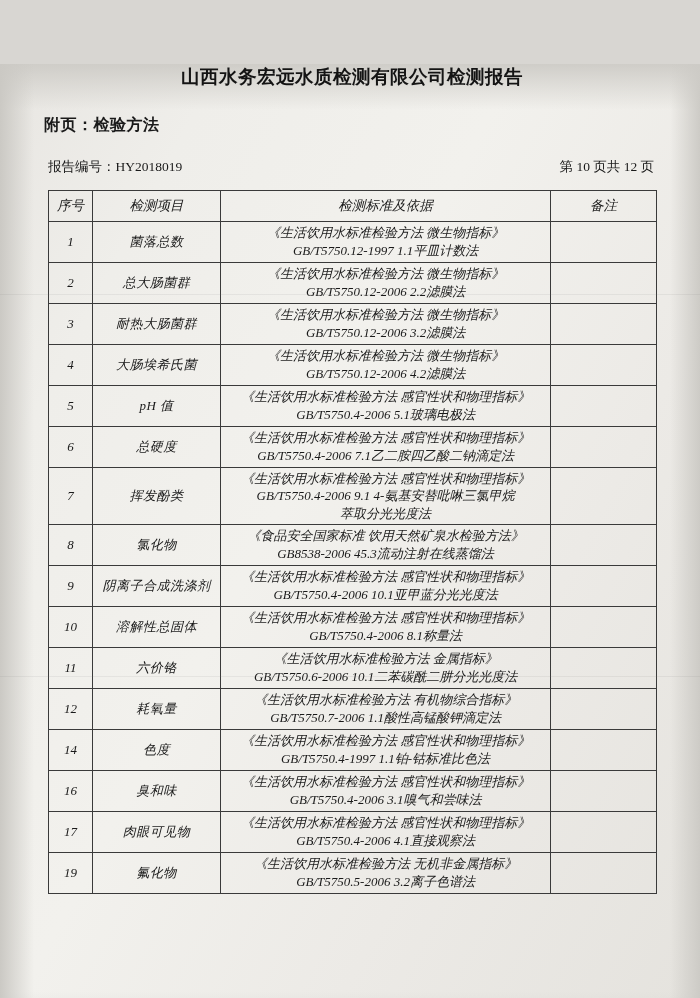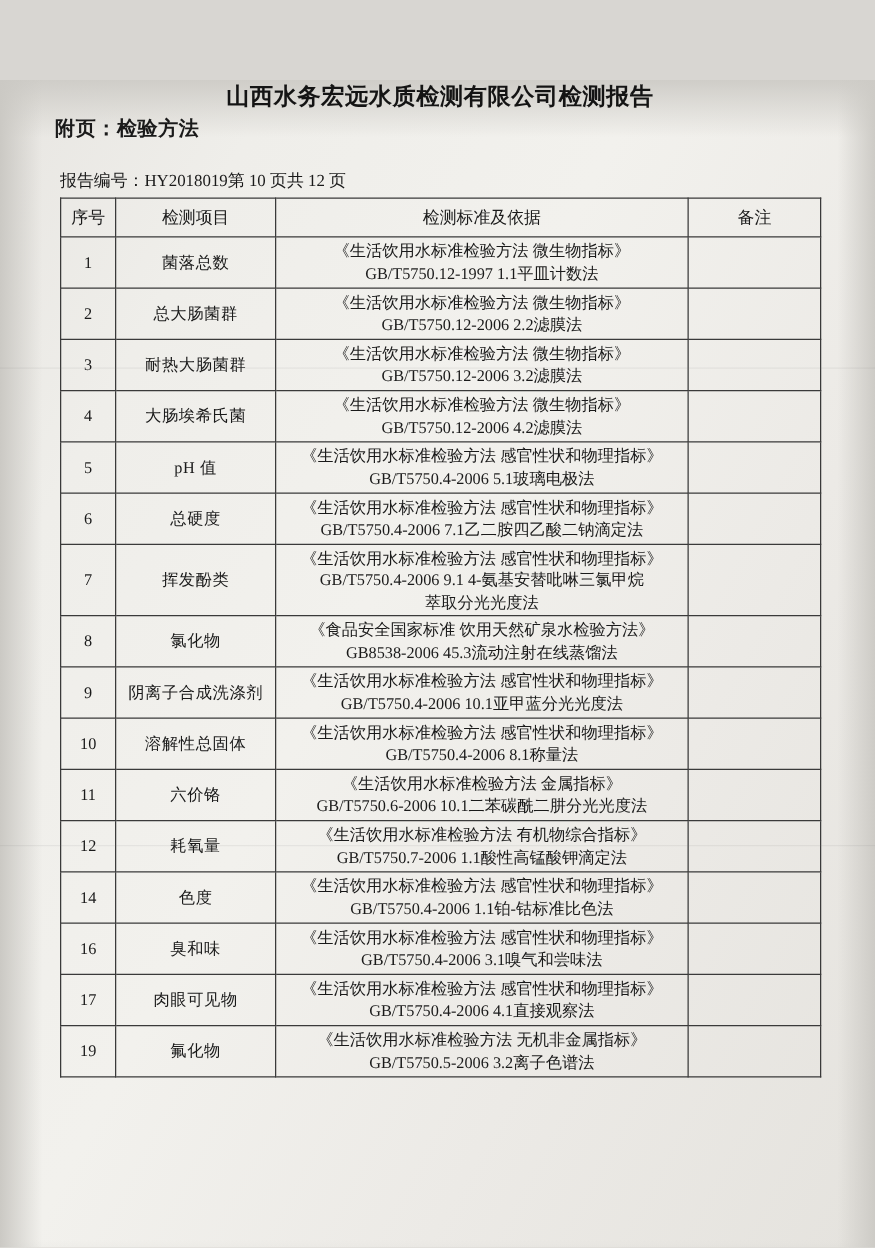--- a/index.html
+++ b/index.html
@@ -55,42 +55,43 @@
 
   .doc-title {
     text-align: center;
     font-size: 18.5px;
     font-weight: bold;
     letter-spacing: 0.5px;
     margin-top: 64px;
     color: #141414;
   }
   .subtitle {
-    margin-top: 4px;
+    margin-top: 26px;
     margin-left: -4px;
     font-size: 16px;
     font-weight: bold;
     letter-spacing: 0.5px;
   }
   .meta-row {
     display: flex;
-    justify-content: flex-start;
+    justify-content: space-between;
     align-items: flex-end;
     margin-top: 22px;
     font-size: 13.5px;
     padding-right: 2px;
   }
   .meta-left { white-space: nowrap; }
   .meta-right { white-space: nowrap; }
 
   table.report {
-    margin-top: 4px;
+    margin-top: 14px;
     border-collapse: collapse;
     width: 100%;
     table-layout: fixed;
+    font-style: italic;
   }
   table.report th, table.report td {
     border: 1px solid #3a3a3a;
     padding: 0;
     vertical-align: middle;
     text-align: center;
     font-size: 13px;
     line-height: 1.35;
   }
   table.report thead th {
@@ -270,21 +271,21 @@
               <span class="line">《生活饮用水标准检验方法  有机物综合指标》</span>
               <span class="line">GB/T5750.7-2006  1.1酸性高锰酸钾滴定法</span>
             </td>
             <td class="remark-cell"></td>
           </tr>
           <tr class="r1">
             <td class="no-cell">14</td>
             <td class="item-cell">色度</td>
             <td class="std-cell">
               <span class="line">《生活饮用水标准检验方法  感官性状和物理指标》</span>
-              <span class="line">GB/T5750.4-2006  1.1铂-钴标准比色法</span>
+              <span class="line">GB/T5750.4-1997  1.1铂-钴标准比色法</span>
             </td>
             <td class="remark-cell"></td>
           </tr>
           <tr class="r1">
             <td class="no-cell">16</td>
             <td class="item-cell">臭和味</td>
             <td class="std-cell">
               <span class="line">《生活饮用水标准检验方法  感官性状和物理指标》</span>
               <span class="line">GB/T5750.4-2006  3.1嗅气和尝味法</span>
             </td>

